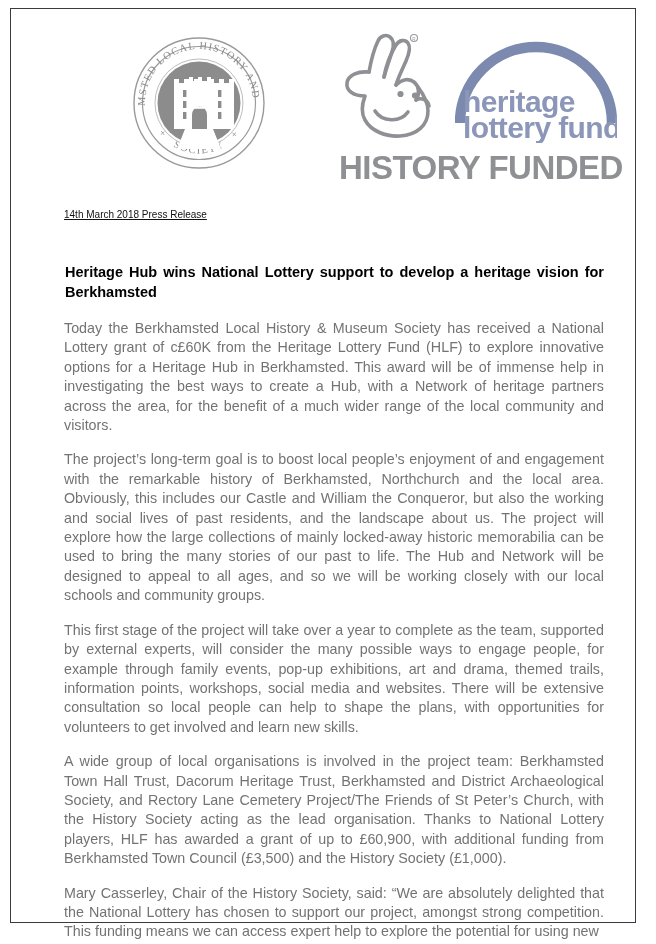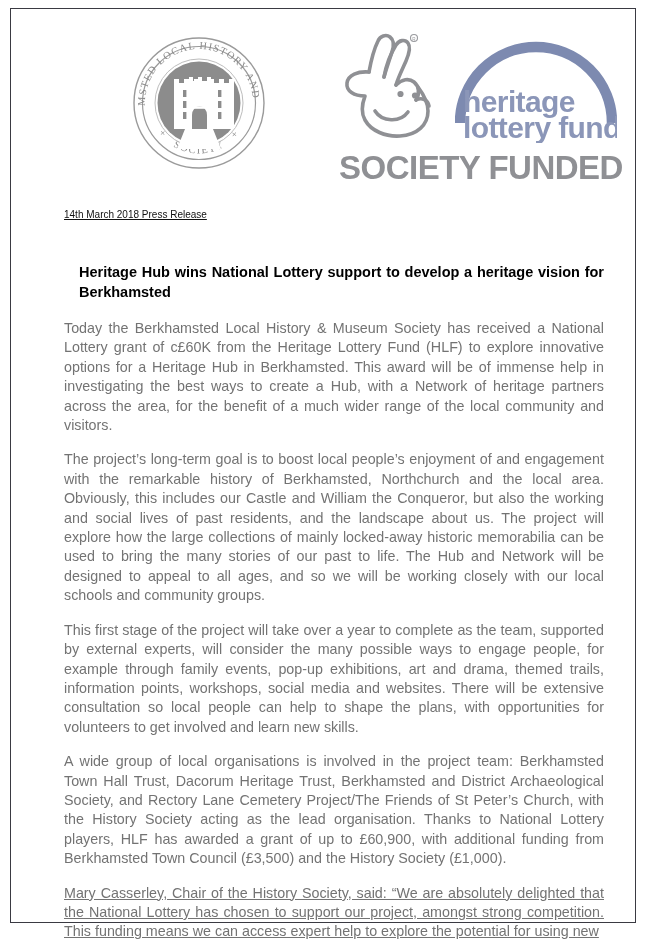--- a/index.html
+++ b/index.html
@@ -93,33 +93,33 @@
     text-decoration: underline;
     margin: 0 0 39px 0;
     color: #111;
   }
 
   .headline {
     font-size: 14.5px;
     font-weight: bold;
     line-height: 19.5px;
     text-align: justify;
-    margin: 0 0 17px 15px;
+    margin: 0 0 17px 1px;
     color: #000;
   }
 
   p.para {
     font-size: 14.3px;
     line-height: 19.4px;
     text-align: justify;
     text-justify: inter-word;
     margin: 0 0 15px 0;
     color: #737373;
   }
-  p.para:last-child { margin-bottom: 0; text-decoration: underline; }
+  p.para:last-child { margin-bottom: 0; }
 </style>
 </head>
 <body>
 
 <div id="page">
 
   <div class="logo-band">
 
     <div class="seal">
       <svg viewBox="0 0 152 152" xmlns="http://www.w3.org/2000/svg">
@@ -211,21 +211,21 @@
     <div class="hlf">
       <svg viewBox="0 0 162 116" xmlns="http://www.w3.org/2000/svg">
 
         <path d="M5,96 A 76,76 0 0 1 157,96" fill="none" stroke="#7d8ab0" stroke-width="10.5" stroke-linecap="butt"></path>
 
         <text x="8" y="85" font-family="'Liberation Sans', sans-serif" font-size="30" font-weight="bold" fill="#8b96b8" letter-spacing="-0.6">heritage</text>
         <text x="8" y="111" font-family="'Liberation Sans', sans-serif" font-size="30" font-weight="bold" fill="#8b96b8" letter-spacing="-0.6">lottery fund</text>
       </svg>
     </div>
 
-    <div class="lottery-funded">SOCIETY FUNDED</div>
+    <div class="lottery-funded">HISTORY FUNDED</div>
   </div>
 
   <div class="doc-body">
 
     <div class="date-line">14th March 2018 Press Release</div>
 
     <div class="headline">Heritage Hub wins National Lottery support to develop a heritage vision for Berkhamsted</div>
 
     <p class="para">Today the Berkhamsted Local History &amp; Museum Society has received a National Lottery grant of c£60K from the Heritage Lottery Fund (HLF) to explore innovative options for a Heritage Hub in Berkhamsted. This award will be of immense help in investigating the best ways to create a Hub, with a Network of heritage partners across the area, for the benefit of a much wider range of the local community and visitors.</p>
     <p class="para">The project’s long-term goal is to boost local people’s enjoyment of and engagement with the remarkable history of Berkhamsted, Northchurch and the local area. Obviously, this includes our Castle and William the Conqueror, but also the working and social lives of past residents, and the landscape about us. The project will explore how the large collections of mainly locked-away historic memorabilia can be used to bring the many stories of our past to life. The Hub and Network will be designed to appeal to all ages, and so we will be working closely with our local schools and community groups.</p>

